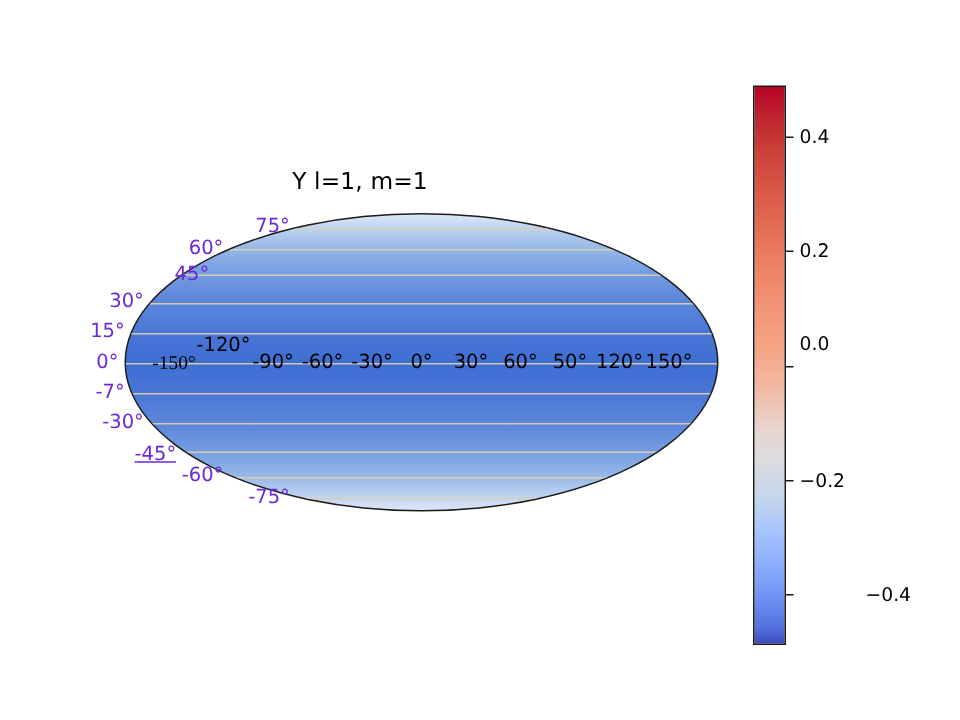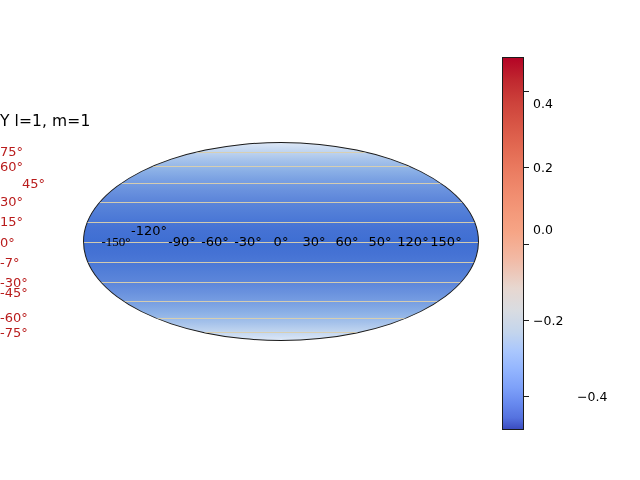--- a/index.html
+++ b/index.html
@@ -9,20 +9,21 @@
     font-family:"DejaVu Sans", sans-serif;
     position:relative;
     overflow:hidden;
   }
   #figure{position:absolute;left:0;top:0;width:640px;height:480px;}
 
   
   #plot-title{
     position:absolute;
     left:0;top:112px;width:480px;
+    text-align:center;
     font-size:15.5px;
     color:#000000;
     letter-spacing:0.1px;
     white-space:nowrap;
   }
 
   
   #map-area{
     position:absolute;
     left:83px;top:142px;
@@ -68,22 +69,23 @@
     opacity:.95;
   }
   
   #meridians{position:absolute;inset:0;}
   #meridians svg{display:block;width:100%;height:100%;}
 
   
   .lat-label{
     position:absolute;
     font-size:13px;
-    color:#b91c1c;
-    white-space:nowrap;
+    color:#6d28d9;
+    white-space:nowrap;
+    text-align:right;
   }
   .lon-label{
     position:absolute;
     font-size:13px;
     color:#000;
     white-space:nowrap;
     text-align:center;
   }
 
   
@@ -187,21 +189,21 @@
 
   <div id="lat-label-layer">
       <div class="lat-label" style="top: 151.347px; left: 0px; width: 193.214px; transform: translateY(-50%);">75°</div>
       <div class="lat-label" style="top: 165.643px; left: 0px; width: 148.87px; transform: translateY(-50%);">60°</div>
       <div class="lat-label" style="top: 182.592px; left: 0px; width: 117.43px; transform: translateY(-50%); margin-left: 22px;">45°</div>
       <div class="lat-label" style="top: 201.305px; left: 0px; width: 95.8753px; transform: translateY(-50%);">30°</div>
       <div class="lat-label" style="top: 221.131px; left: 0px; width: 83.1933px; transform: translateY(-50%);">15°</div>
       <div class="lat-label" style="top: 241.5px; left: 0px; width: 79px; transform: translateY(-50%);">0°</div>
       <div class="lat-label" style="top: 261.869px; left: 0px; width: 83.1933px; transform: translateY(-50%);">-7°</div>
       <div class="lat-label" style="top: 281.695px; left: 0px; width: 95.8753px; transform: translateY(-50%);">-30°</div>
-      <div class="lat-label" style="top: 292px; left: 0px; width: 117.43px; transform: translateY(-50%);">-45°</div>
+      <div class="lat-label" style="top: 303px; left: 0px; width: 117.43px; transform: translateY(-50%); text-decoration: underline;">-45°</div>
       <div class="lat-label" style="top: 317.357px; left: 0px; width: 148.87px; transform: translateY(-50%);">-60°</div>
       <div class="lat-label" style="top: 331.653px; left: 0px; width: 193.214px; transform: translateY(-50%);">-75°</div>
     </div>
   <div id="lon-label-layer">
       <div class="lon-label" style="left: 91px; width: 50px; top: 233.5px; font-family: Liberation Serif, serif;">-150°</div>
       <div class="lon-label" style="left: 124px; width: 50px; top: 223px;">-120°</div>
       <div class="lon-label" style="left: 157px; width: 50px; top: 233.5px;">-90°</div>
       <div class="lon-label" style="left: 190px; width: 50px; top: 233.5px;">-60°</div>
       <div class="lon-label" style="left: 223px; width: 50px; top: 233.5px;">-30°</div>
       <div class="lon-label" style="left: 256px; width: 50px; top: 233.5px;">0°</div>
@@ -210,21 +212,21 @@
       <div class="lon-label" style="left: 355px; width: 50px; top: 233.5px;">50°</div>
       <div class="lon-label" style="left: 388px; width: 50px; top: 233.5px;">120°</div>
       <div class="lon-label" style="left: 421px; width: 50px; top: 233.5px;">150°</div>
     </div>
 
 
   <div id="colorbar-area">
     <div id="colorbar-gradient"></div>
     <div id="colorbar-ticks">
         <div class="cb-tick" style="top: 34.2551px;"></div>
-        <div class="cb-label" style="top: 34.2551px; margin-top: 12px;">0.4</div>
+        <div class="cb-label" style="top: 34.2551px;">0.4</div>
         <div class="cb-tick" style="top: 110.378px;"></div>
         <div class="cb-label" style="top: 110.378px;">0.2</div>
         <div class="cb-tick" style="top: 186.5px;"></div>
         <div class="cb-label" style="top: 172px;">0.0</div>
         <div class="cb-tick" style="top: 262.622px;"></div>
         <div class="cb-label" style="top: 262.622px;">−0.2</div>
         <div class="cb-tick" style="top: 338.745px;"></div>
         <div class="cb-label" style="top: 338.745px; margin-left: 44px;">−0.4</div>
       </div>
   </div>

